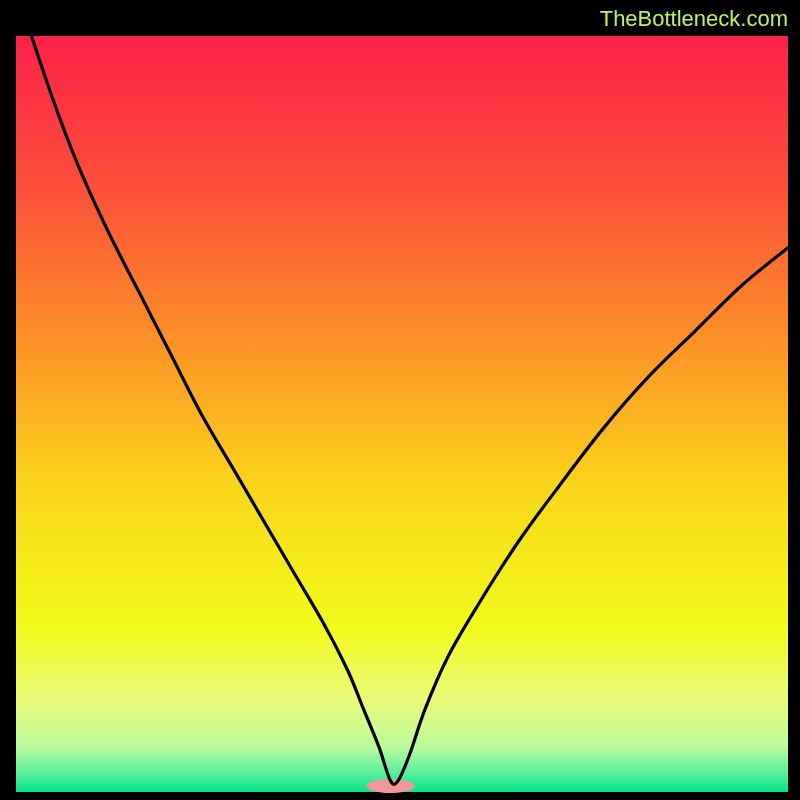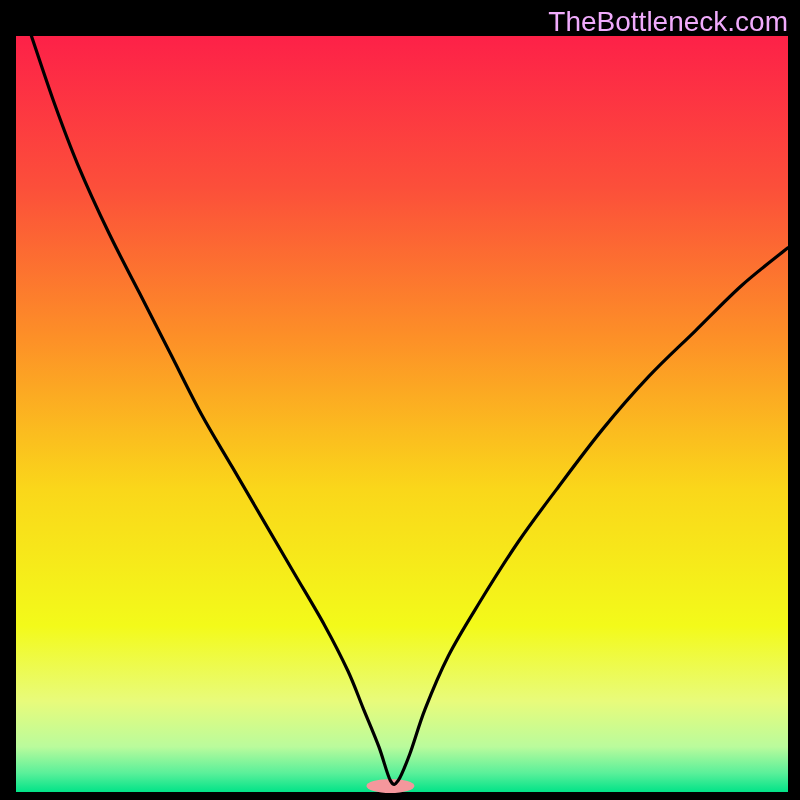--- a/index.html
+++ b/index.html
@@ -13,23 +13,23 @@
   .chart-container {
     position: relative;
     width: 800px;
     height: 800px;
     background: #000;
   }
   .watermark {
     position: absolute;
     top: 6px;
     right: 12px;
-    color: #f0abfc;
+    color: #bef264;
     font-family: Arial, Helvetica, sans-serif;
-    font-size: 28px;
+    font-size: 22px;
     font-weight: 500;
     z-index: 10;
   }
   svg {
     position: absolute;
     left: 0;
     top: 0;
   }
 </style>
 </head>

